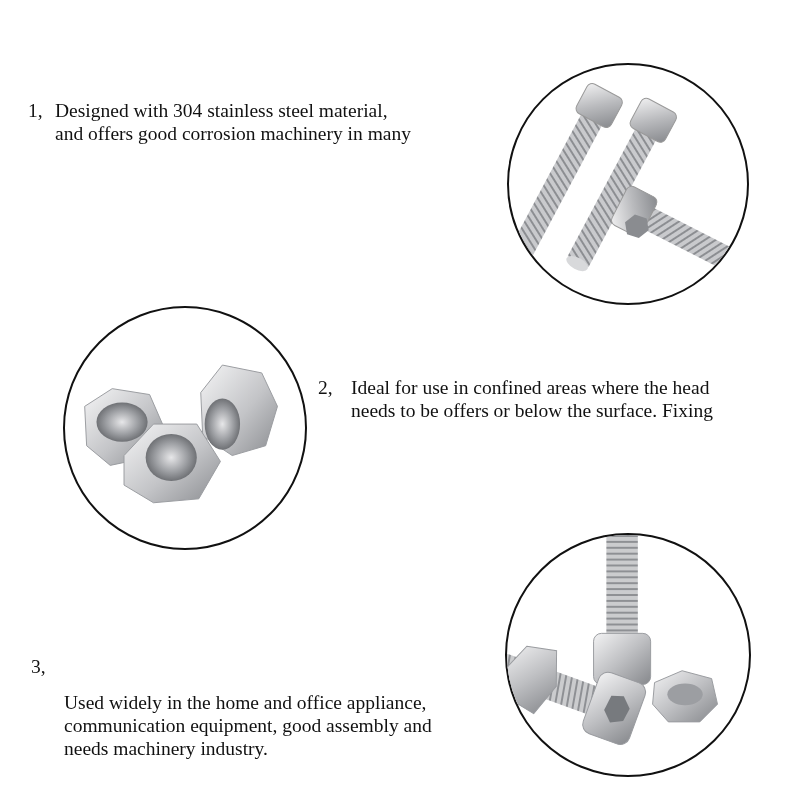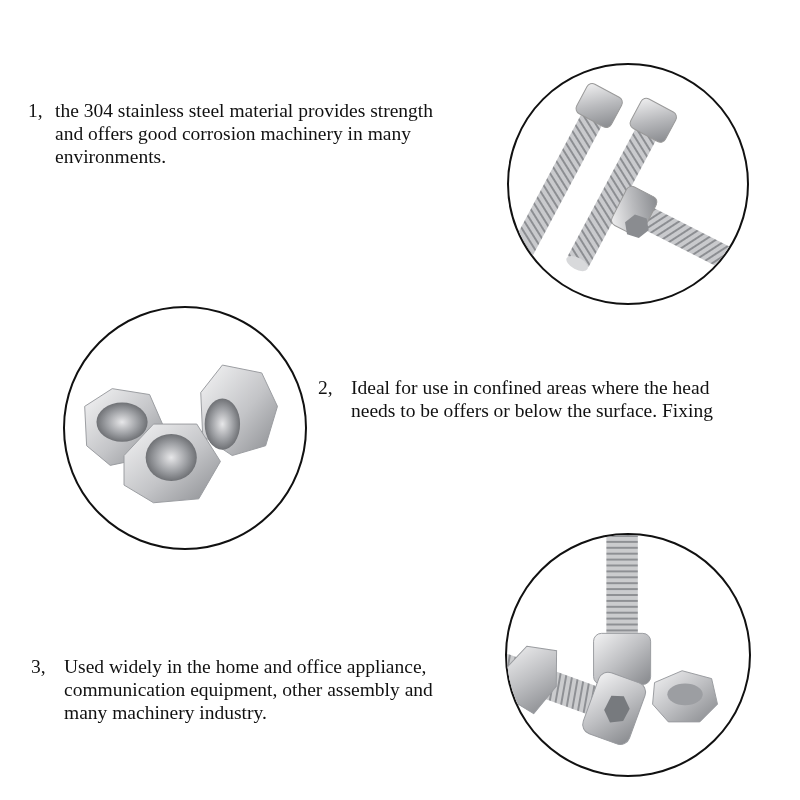--- a/index.html
+++ b/index.html
@@ -11,23 +11,22 @@
   .feature-text .line { display: block; white-space: nowrap; }
   .circle { position: absolute; border: 2px solid #111; border-radius: 50%; background: #fff; overflow: hidden; box-sizing: border-box; }
   .circle svg { width: 100%; height: 100%; display: block; }
 </style>
 </head>
 <body>
 
 <div class="feature-text" style="left:28px; top:99px; width:480px; height:95px;">
   <span class="num">1,</span>
   <div class="lines" style="left:27px;">
-    <span class="line">the 304 stainless steel material provides strength</span>
+    <span class="line">Designed with 304 stainless steel material,</span>
     <span class="line">and offers good corrosion machinery in many</span>
-    <span class="line">environments.</span>
   </div>
 </div>
 
 <div class="circle" style="left:507px; top:63px; width:242px; height:242px;">
   <svg viewBox="0 0 242 242">
     <defs>
       <linearGradient id="steel1" x1="0" y1="0" x2="1" y2="1">
         <stop offset="0" stop-color="#f2f2f3"></stop>
         <stop offset="0.5" stop-color="#b9babd"></stop>
         <stop offset="1" stop-color="#86888c"></stop>
@@ -86,24 +85,24 @@
 <div class="feature-text" style="left:318px; top:376px; width:480px; height:72px;">
   <span class="num">2,</span>
   <div class="lines" style="left:33px;">
     <span class="line">Ideal for use in confined areas where the head</span>
     <span class="line">needs to be offers or below the surface. Fixing</span>
   </div>
 </div>
 
 <div class="feature-text" style="left:31px; top:655px; width:470px; height:72px;">
   <span class="num">3,</span>
-  <div class="lines" style="left:33px;">
+  <div class="lines" style="left:33px;margin-top:36px;">
     <span class="line">Used widely in the home and office appliance,</span>
-    <span class="line">communication equipment, other assembly and</span>
-    <span class="line">many machinery industry.</span>
+    <span class="line">communication equipment, good assembly and</span>
+    <span class="line">needs machinery industry.</span>
   </div>
 </div>
 
 <div class="circle" style="left:505px; top:533px; width:246px; height:244px;">
   <svg viewBox="0 0 246 244">
     <defs>
       <linearGradient id="steel3" x1="0" y1="0" x2="1" y2="1">
         <stop offset="0" stop-color="#f3f3f4"></stop>
         <stop offset="0.5" stop-color="#bfc0c3"></stop>
         <stop offset="1" stop-color="#86888c"></stop>

